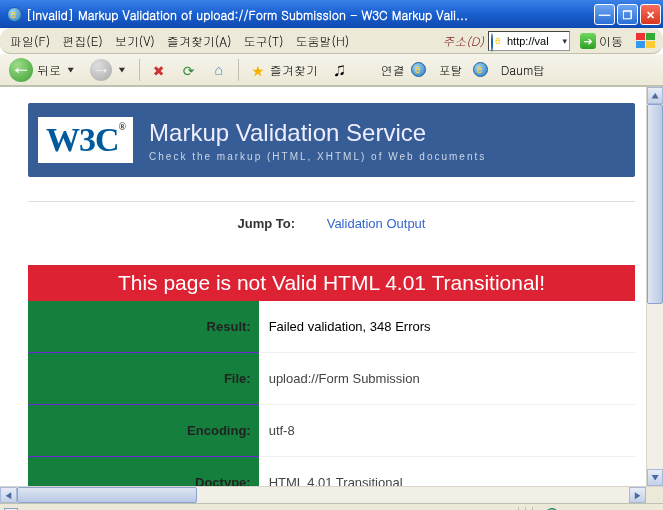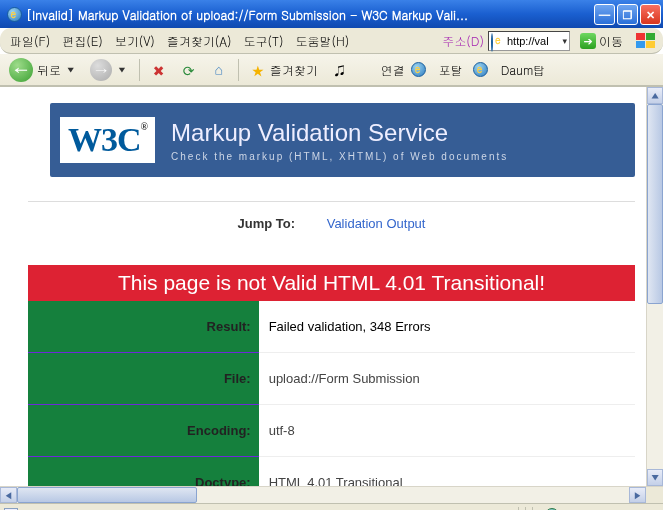--- a/index.html
+++ b/index.html
@@ -10,21 +10,21 @@
   .titlebar .title-text { flex: 1; font-weight: bold; font-size: 12px; white-space: nowrap; overflow: hidden; text-overflow: ellipsis; }
   .titlebar .win-btns { display: flex; gap: 2px; }
   .win-btn { width: 21px; height: 21px; border-radius: 3px; border: 1px solid #fff; display: flex; align-items: center; justify-content: center; font-weight: bold; color: #fff; font-size: 11px; }
   .win-min { background: linear-gradient(to bottom,#6fa5f0,#2a6fd8); }
   .win-max { background: linear-gradient(to bottom,#6fa5f0,#2a6fd8); }
   .win-close { background: linear-gradient(to bottom,#f87060,#d8361e); }
   
   .menubar { background: #ece9d8; height: 26px; display: flex; align-items: center; padding: 0 4px; border-bottom: 1px solid #c0c0b0; font-size: 12px; border-radius: 11px; }
   .menubar .menu-item { padding: 3px 6px; cursor: default; }
   .menubar .spacer { flex: 1; }
-  .menubar .addr-label { margin-right: 4px; color:#a21caf;}
+  .menubar .addr-label { margin-right: 4px; color:#7f1d1d;font-style:italic;}
   .menubar .addr-box { display: flex; align-items: center; background: #fff; border: 1px inset #999; height: 20px; width: 82px; padding: 0 2px; }
   .menubar .addr-box .e-icon { width:14px; height:14px; margin-right:2px;}
   .menubar .addr-box input { border:0; outline:0; flex:1; width:10px; font-size:11px;}
   .menubar .addr-box .dd { font-size:9px; color:#333;}
   .menubar .go-btn { display:flex; align-items:center; gap:3px; margin-left:6px; padding:0 4px;}
   .go-arrow { width:16px; height:16px; background:linear-gradient(to bottom,#6fd860,#2ca020); border-radius:3px; display:flex; align-items:center; justify-content:center; color:#fff; font-size:11px;}
   .win-flag { width:26px; height:22px; margin-left:6px; display:flex;align-items:center;justify-content:center;}
   
   .toolbar { background: linear-gradient(to bottom,#f6f4ea 0%, #ece9d8 100%); height: 32px; display: flex; align-items: center; padding: 0 4px; border-bottom: 1px solid #c0c0b0; gap:4px; }
   .tbtn { display:flex; align-items:center; gap:4px; padding: 2px 5px; border-radius:3px;}
@@ -34,21 +34,21 @@
   .sep { width:1px; height:22px; background:#c0c0b0; margin:0 2px;}
   .ico { width:16px; height:16px; display:flex;align-items:center;justify-content:center; font-size:14px;}
   .link-label { font-size:12px; color:#000;}
   .toolbar .right-links { margin-left:24px; display:flex; align-items:center; gap:2px;}
   .elink { display:flex; align-items:center; gap:13px; padding:2px 4px;}
   .e-ball { width:15px; height:15px; border-radius:50%; background:radial-gradient(circle at 35% 30%, #9cd4f0,#2e7cc0); border:1px solid #1a5f9e; position:relative;}
   .e-ball::after{content:"e"; position:absolute; left:3px; top:-1px; color:#ffd040; font-size:10px; font-weight:bold;}
   
   .viewport { height: 400px; overflow: hidden; background:#fff; border-top:1px solid #c0c0b0; position:relative;}
   .page { padding: 16px 28px 0 28px; }
-  .w3c-header { background:#365d95; height:74px; display:flex; align-items:center; border-radius:2px;margin-left:22px; }
+  .w3c-header { background:#365d95; height:74px; display:flex; align-items:center; border-radius:2px; }
   .w3c-logo-box { background:#fff; margin:8px 0 8px 10px; padding:4px 8px; display:flex; align-items:center;}
   .w3c-logo-text { font-family: "Times New Roman", serif; font-size:34px; font-weight:bold; color:#005a9c; letter-spacing:-1px;}
   .w3c-logo-text .c { color:#005a9c;}
   .w3c-logo-sup { font-size:10px; vertical-align:top; color:#333;}
   .header-texts { margin-left:16px; color:#fff;}
   .header-title { font-family: "Trebuchet MS","Myriad",sans-serif; font-size:24px; font-weight:normal; color:#eef;}
   .header-sub { font-family: Verdana, sans-serif; font-size:10px; color:#cdd6e6; letter-spacing:2px; margin-top:4px;}
   .hr-line { border-bottom:1px solid #ddd; margin:24px 0 14px 0;}
   .jump-row { text-align:center; font-family:Liberation Sans, sans-serif; font-size:13px; padding-bottom:14px;}
   .jump-row .jl { font-weight:bold; color:#333; margin-right:28px;}

